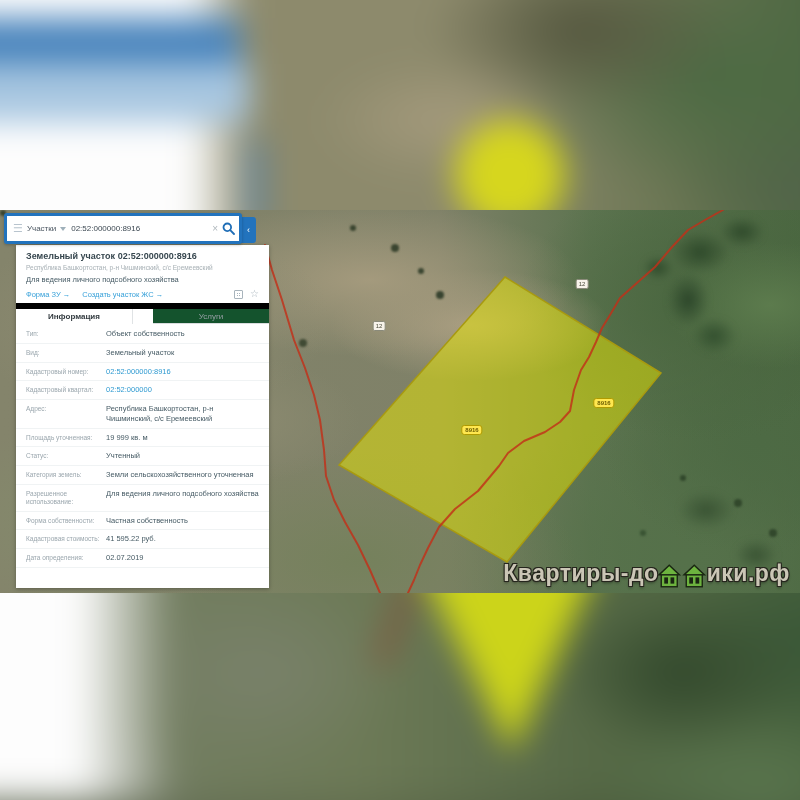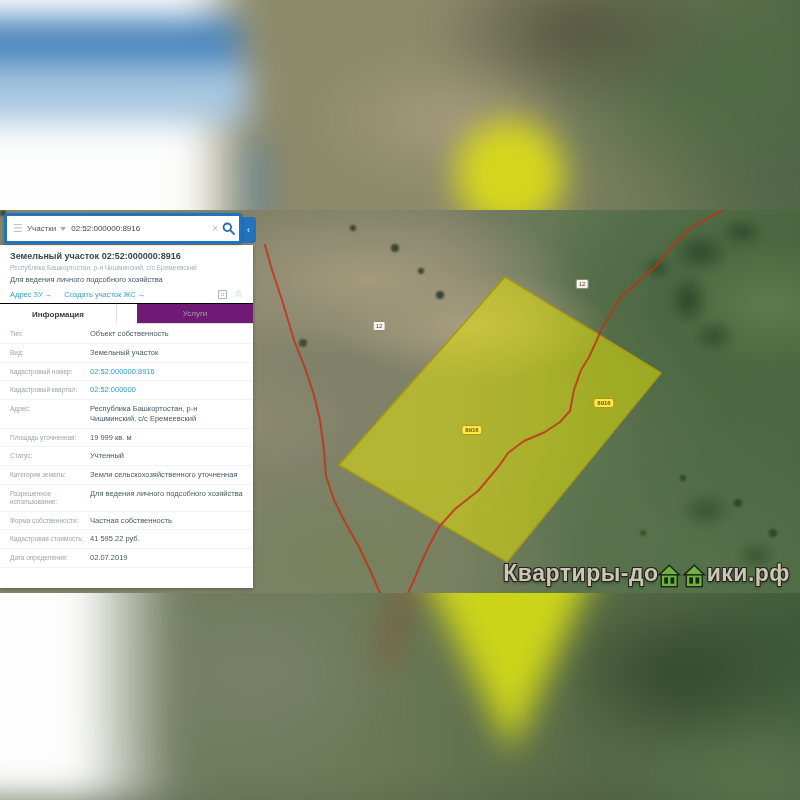--- a/index.html
+++ b/index.html
@@ -90,36 +90,36 @@
   .sb-cat{font-size:8px;color:#4a5560;cursor:pointer;}
   .sb-caret{width:0;height:0;border-left:3px solid transparent;border-right:3px solid transparent;
     border-top:4px solid #9fb0ba;margin:0 5px 0 4px;cursor:pointer;}
   .sb-input{flex:1;border:0;outline:0;font-size:8px;color:#3c4852;padding:0;min-width:0;background:transparent;}
   .sb-clear{font-size:10px;color:#b0b8bd;margin:0 4px;cursor:pointer;line-height:1;}
   #collapse-tab{position:absolute;left:241px;top:217px;width:15px;height:26px;background:#2273bd;
     border-radius:0 3px 3px 0;color:#fff;display:flex;align-items:center;justify-content:center;
     font-size:9px;z-index:9;cursor:pointer;}
 
   
-  #panel{position:absolute;left:0;top:245px;width:253px;height:343px;background:#fff;z-index:8;
+  #panel{position:absolute;left:16px;top:245px;width:253px;height:343px;background:#fff;z-index:8;
     box-shadow:0 1px 4px rgba(0,0,0,.3);overflow:hidden;}
   .p-head{padding:6px 10px 4px 10px;}
   .p-title{font-size:9px;font-weight:bold;color:#37474f;}
   .p-sub{font-size:6.5px;color:#a7b0b5;margin-top:3px;white-space:nowrap;}
   .p-purpose{font-size:7.5px;color:#455a64;margin-top:4px;}
   .p-links{display:flex;align-items:center;margin-top:5px;}
   .p-link{font-size:7.5px;color:#36a0d9;margin-right:12px;cursor:pointer;text-decoration:none;}
   .p-spacer{flex:1;}
   .icon-frame{width:9px;height:9px;border:1px solid #a8b4bc;border-radius:1px;position:relative;cursor:pointer;margin-right:7px;}
   .icon-frame::after{content:"";position:absolute;left:2px;top:2px;right:2px;bottom:2px;border:1px dotted #a8b4bc;}
   .icon-star{font-size:10px;color:#a8b4bc;cursor:pointer;line-height:1;}
-  .p-tabs{display:flex;height:21px;border-top:1px solid #000000;gap:20px;}
+  .p-tabs{display:flex;height:21px;border-top:6px solid #000000;gap:20px;}
   .tab{flex:1;display:flex;align-items:center;justify-content:center;font-size:8px;cursor:pointer;}
   .tab.active{background:#fff;color:#333b40;font-weight:bold;border-right:1px solid #e0e3e5;}
-  .tab.inactive{background:#701a75;color:#97a0a6;border-bottom:1px solid #d9dcde;}
+  .tab.inactive{background:#14532d;color:#97a0a6;border-bottom:1px solid #d9dcde;}
   .p-rows{padding-top:1px;}
   .info-row{display:flex;padding:4px 10px 4px 10px;border-bottom:1px solid #f0f3f4;}
   .row-label{width:80px;min-width:80px;font-size:6.5px;color:#9aa6ad;padding-top:1px;padding-right:6px;line-height:1.3;}
   .row-value{flex:1;font-size:7.5px;color:#455a64;line-height:1.3;}
   .row-value.link{color:#2f9ad1;cursor:pointer;}
 </style>
 </head>
 <body>
 
 <div id="stage">
@@ -195,21 +195,21 @@
   <div id="collapse-tab">
     <span>‹</span>
   </div>
 
   <div id="panel">
     <div class="p-head">
       <div class="p-title">Земельный участок 02:52:000000:8916</div>
       <div class="p-sub">Республика Башкортостан, р-н Чишминский, с/с Еремеевский</div>
       <div class="p-purpose">Для ведения личного подсобного хозяйства</div>
       <div class="p-links">
-        <a class="p-link">Адрес ЗУ →</a>
+        <a class="p-link">Форма ЗУ →</a>
         <a class="p-link">Создать участок ЖС →</a>
         <span class="p-spacer"></span>
         <span class="icon-frame"></span>
         <span class="icon-star">☆</span>
       </div>
     </div>
     <div class="p-tabs">
       <div class="tab active">Информация</div>
       <div class="tab inactive">Услуги</div>
     </div>

